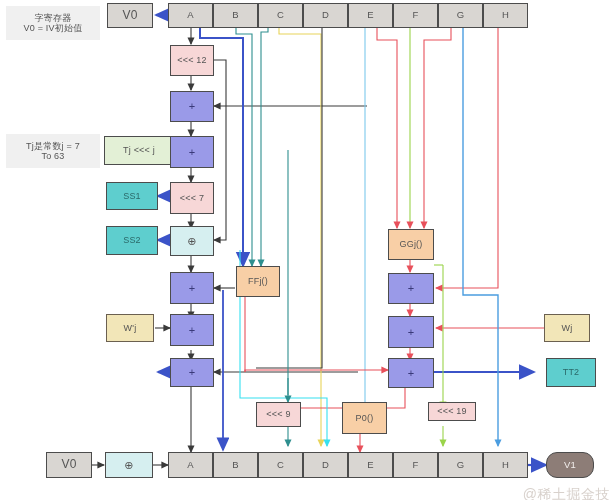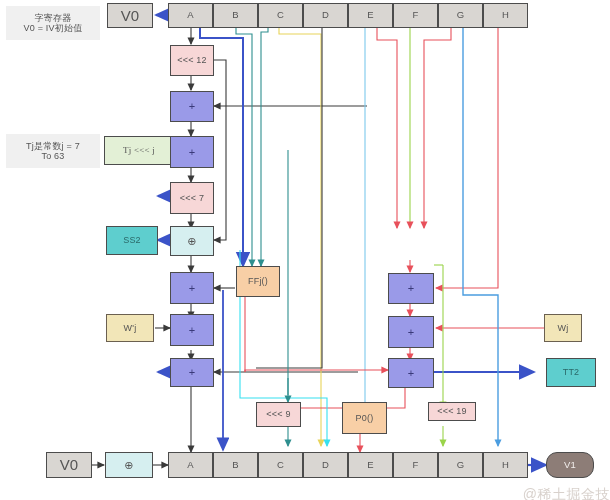--- a/index.html
+++ b/index.html
@@ -4,21 +4,21 @@
 <style>
   html,body{margin:0;padding:0;background:#ffffff;}
   body{width:610px;height:500px;position:relative;overflow:hidden;
        font-family:"Liberation Sans","DejaVu Sans",sans-serif;}
   #stage{position:absolute;left:0;top:0;width:610px;height:500px;}
   svg#wires{position:absolute;left:0;top:0;width:610px;height:500px;}
   .box{position:absolute;box-sizing:border-box;display:flex;align-items:center;
        justify-content:center;text-align:center;color:#444;font-size:9px;
        letter-spacing:.2px;line-height:1.15;}
   .reg{background:#d9d6d2;border:1.3px solid #4c4c4c;font-size:9.5px;color:#555;}
-  .v0{background:#d9d6d2;border:1.3px solid #4c4c4c;font-size:15px;color:#555;}
+  .v0{background:#d9d6d2;border:1.3px solid #4c4c4c;font-size:12px;color:#555;}
   .v1{background:#8d7d77;border:1.3px solid #4c4c4c;font-size:9.5px;color:#f2eeec;}
   .note{background:#f0f0f0;border:none;color:#555;font-size:9px;}
   .rot{background:#f7d7d7;border:1.4px solid #4c4c4c;color:#555;}
   .plus{background:#9a9ae8;border:1.4px solid #4c4c4c;color:#3a3a7a;font-size:11px;}
   .xor{background:#d6eff0;border:1.4px solid #4c4c4c;color:#555;font-size:11px;}
   .ss{background:#5ecece;border:1.4px solid #4c4c4c;color:#2b6a6a;}
   .tt{background:#5ecece;border:1.4px solid #4c4c4c;color:#2b6a6a;}
   .tj{background:#e3f0d6;border:1.4px solid #4c4c4c;color:#555;}
   .wj{background:#f2e6b8;border:1.4px solid #6b6050;color:#555;}
   .fn{background:#f8cfa6;border:1.4px solid #4c4c4c;color:#555;}
@@ -190,34 +190,36 @@
   <div class="box reg" style="left:213px;top:3px;width:45px;height:25px;">B</div>
   <div class="box reg" style="left:258px;top:3px;width:45px;height:25px;">C</div>
   <div class="box reg" style="left:303px;top:3px;width:45px;height:25px;">D</div>
   <div class="box reg" style="left:348px;top:3px;width:45px;height:25px;">E</div>
   <div class="box reg" style="left:393px;top:3px;width:45px;height:25px;">F</div>
   <div class="box reg" style="left:438px;top:3px;width:45px;height:25px;">G</div>
   <div class="box reg" style="left:483px;top:3px;width:45px;height:25px;">H</div>
 
   <div class="box rot" style="left:170px;top:45px;width:44px;height:31px;">&lt;&lt;&lt; 12</div>
   <div class="box plus" style="left:170px;top:91px;width:44px;height:31px;">+</div>
-  <div class="box tj" style="left:104px;top:136px;width:70px;height:29px;font-family:Liberation Serif, serif;">Tj &lt;&lt;&lt; j</div>
+  <div class="box tj" style="left:104px;top:136px;width:70px;height:29px;">Tj &lt;&lt;&lt; j</div>
   <div class="box plus" style="left:170px;top:136px;width:44px;height:32px;">+</div>
+  <div class="box ss" style="left:106px;top:182px;width:52px;height:28px;">SS1</div>
   <div class="box rot" style="left:170px;top:182px;width:44px;height:32px;">&lt;&lt;&lt; 7</div>
   <div class="box ss" style="left:106px;top:226px;width:52px;height:29px;">SS2</div>
   <div class="box xor" style="left:170px;top:226px;width:44px;height:30px;">⊕</div>
   <div class="box plus" style="left:170px;top:272px;width:44px;height:32px;">+</div>
   <div class="box wj" style="left:106px;top:314px;width:48px;height:28px;">W'j</div>
   <div class="box fn" style="left:236px;top:266px;width:44px;height:31px;">FFj()</div>
   <div class="box plus" style="left:170px;top:314px;width:44px;height:32px;">+</div>
   <div class="box plus" style="left:170px;top:358px;width:44px;height:29px;">+</div>
 
+  <div class="box fn" style="left:388px;top:229px;width:46px;height:31px;">GGj()</div>
   <div class="box plus" style="left:388px;top:273px;width:46px;height:31px;">+</div>
   <div class="box plus" style="left:388px;top:316px;width:46px;height:32px;">+</div>
-  <div class="box wj" style="left:544px;top:314px;width:38px;height:28px;">Wj</div>
+  <div class="box wj" style="left:544px;top:314px;width:46px;height:28px;">Wj</div>
   <div class="box plus" style="left:388px;top:358px;width:46px;height:30px;">+</div>
   <div class="box tt" style="left:546px;top:358px;width:50px;height:29px;">TT2</div>
 
   <div class="box rot" style="left:256px;top:402px;width:45px;height:25px;">&lt;&lt;&lt; 9</div>
   <div class="box fn" style="left:342px;top:402px;width:45px;height:32px;">P0()</div>
   <div class="box rot" style="left:428px;top:402px;width:48px;height:19px;">&lt;&lt;&lt; 19</div>
 
   <div class="box v0" style="left:46px;top:452px;width:46px;height:26px;">V0</div>
   <div class="box xor" style="left:105px;top:452px;width:48px;height:26px;">⊕</div>
 

